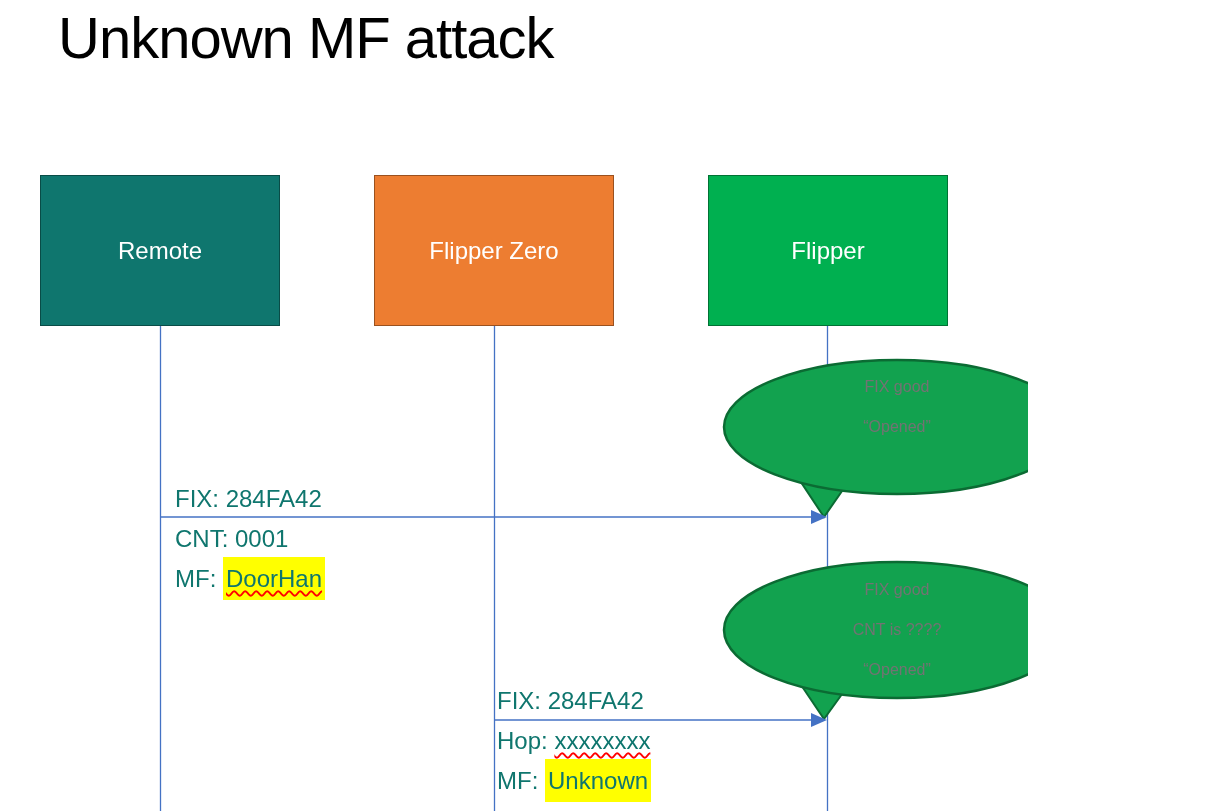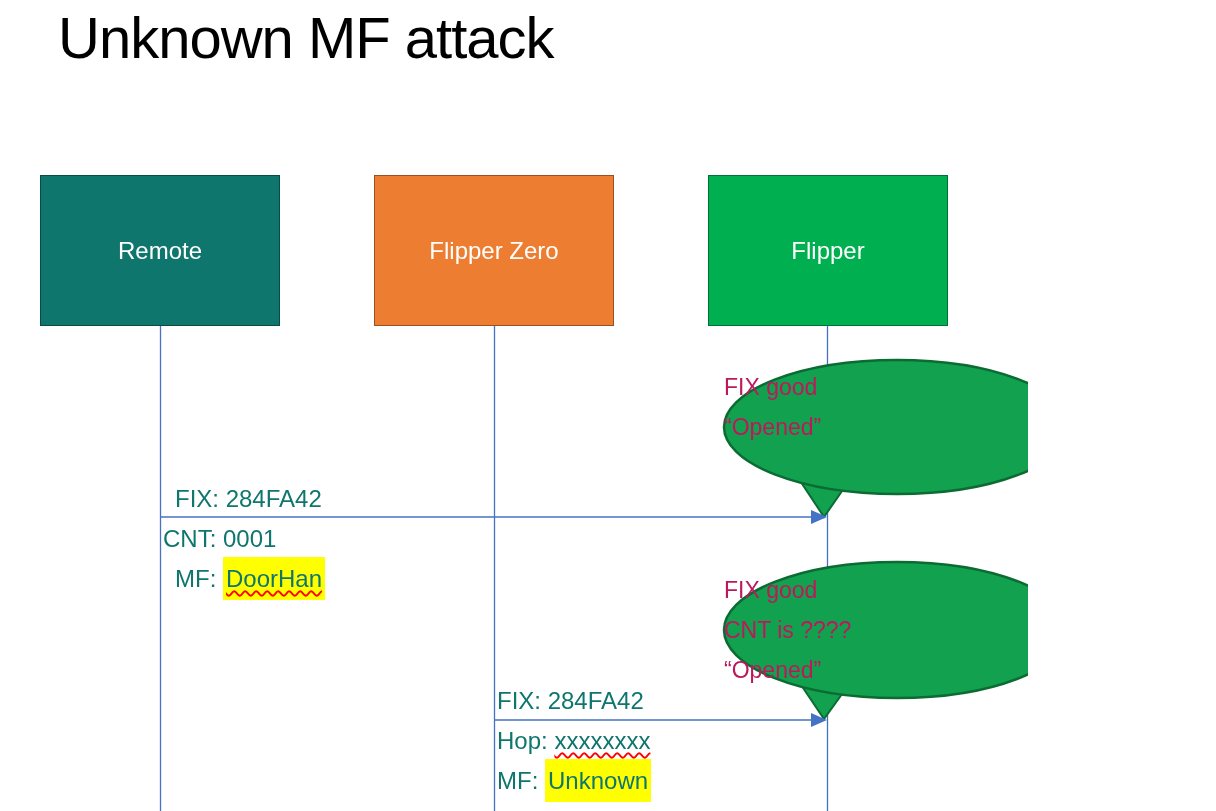--- a/index.html
+++ b/index.html
@@ -27,22 +27,22 @@
     color:#0f766e; white-space:nowrap;
   }
   .hl { padding:8px 3px; }
   .wavy {
     text-decoration-line:underline;
     text-decoration-style:wavy;
     text-decoration-thickness:1.5px;
     text-underline-offset:3px;
   }
   .bubble-text {
-    position:absolute; width:346px; 
-    color:#be185d; font-size:23px; line-height:40px;
+    position:absolute; width:346px; text-align:center;
+    color:#737373; font-size:16px; line-height:40px;
   }
   .bubble1-text { left:724px; top:367px; }
   .bubble2-text { left:724px; top:570px; }
 </style>
 </head>
 <body>
 
 <div class="stage">
 
   <h1 class="title">Unknown MF attack</h1>
@@ -70,21 +70,21 @@
     <span>Remote</span>
   </div>
   <div class="actor actor-flipper" style="background: rgb(237, 125, 49);">
     <span>Flipper Zero</span>
   </div>
   <div class="actor actor-receiver" style="background: rgb(0, 176, 80);">
     <span>Flipper</span>
   </div>
 
   <div class="msg-line" style="left:175px; top:483px;">FIX: 284FA42</div>
-  <div class="msg-line" style="left:163px; top:523px;text-align:right;">CNT: 0001</div>
+  <div class="msg-line" style="left:175px; top:523px;text-align:right;">CNT: 0001</div>
   <div class="msg-line" style="left:175px; top:563px;">
     <span>MF: </span><span class="hl wavy" style="background: rgb(255, 255, 0); text-decoration-color: rgb(255, 0, 0);">DoorHan</span>
   </div>
 
   <div class="msg-line" style="left:497px; top:685px;">FIX: 284FA42</div>
   <div class="msg-line" style="left:497px; top:765px;">
     <span>MF: </span><span class="hl" style="background: rgb(255, 255, 0);">Unknown</span>
   </div>
   <div class="msg-line" style="left:497px; top:725px;">
     <span>Hop: </span><span class="wavy" style="text-decoration-color: rgb(255, 0, 0);">xxxxxxxx</span>

